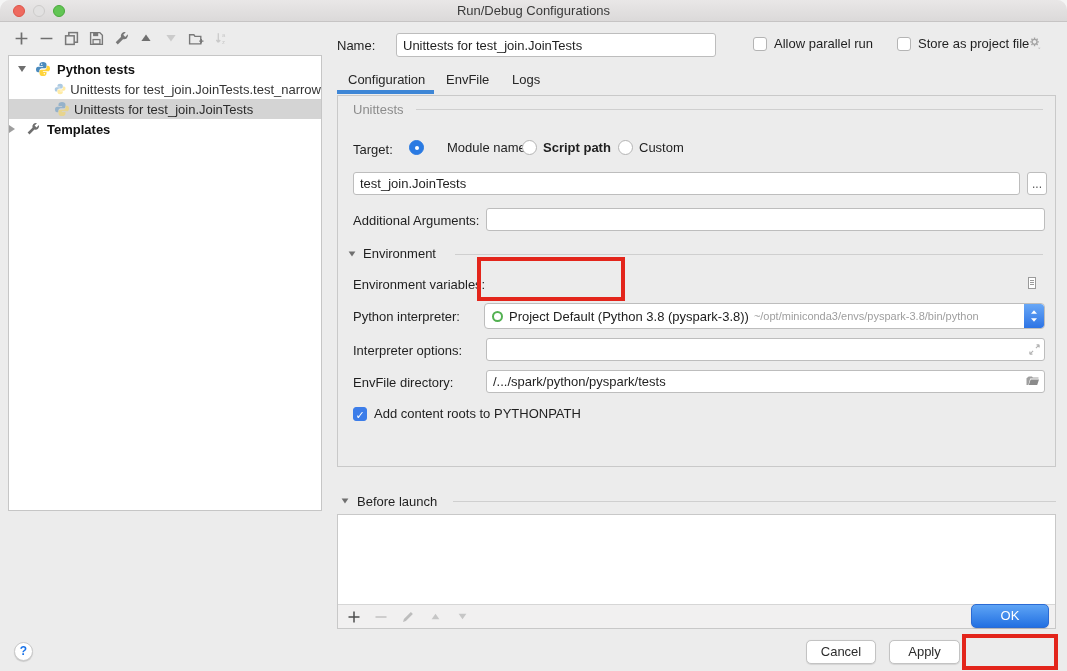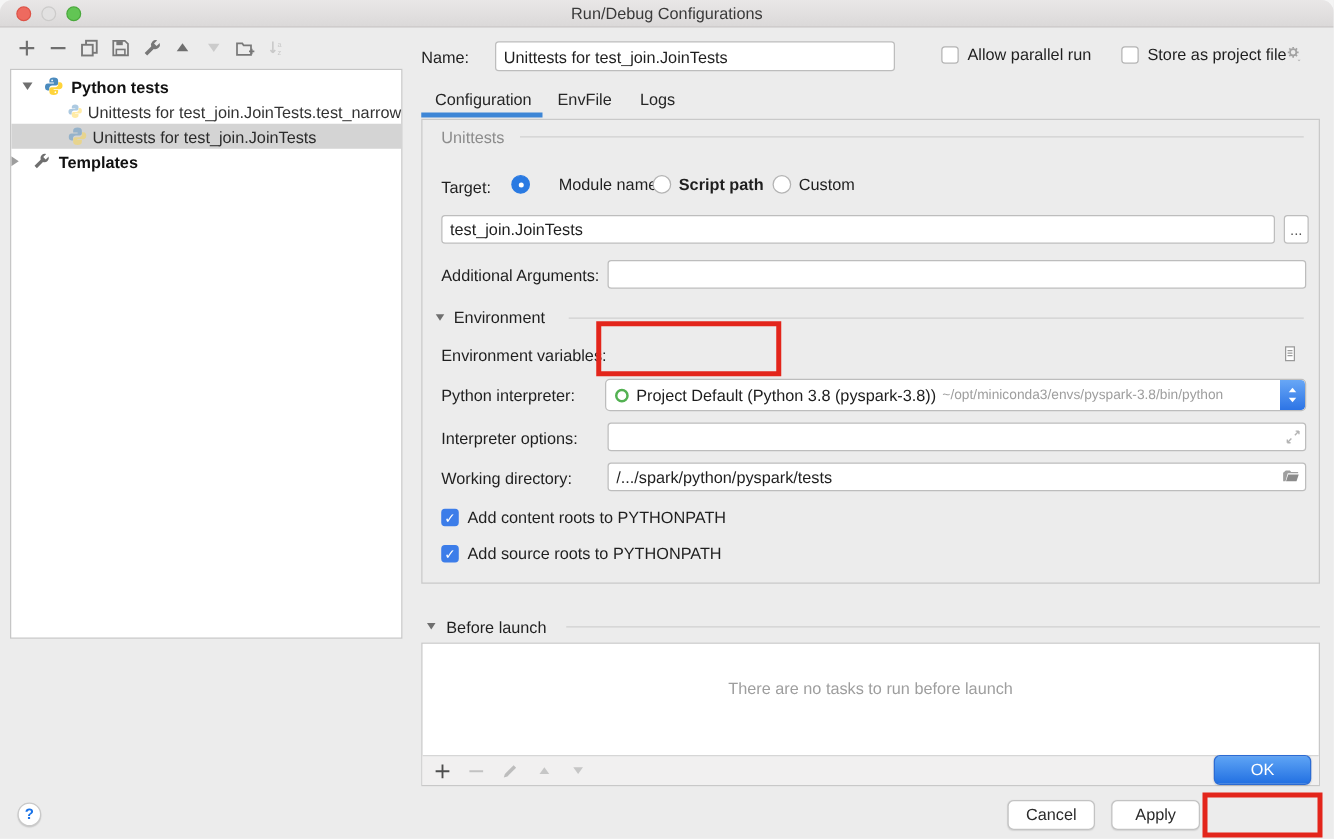--- a/index.html
+++ b/index.html
@@ -258,45 +258,40 @@
     </div>
 
     <div class="abs lbl" style="left:15px; top:247px;">Interpreter options:</div>
     <input class="tf" style="left: 148px; top: 242px; width: 559px; height: 23px;" value="">
     <span class="field-icon" style="left:688px; top:245px;">
       <svg width="13" height="13" viewBox="0 0 14 14">
           <path d="M8.5 5.5L12 2M12 2H9.2M12 2v2.8M5.5 8.5L2 12M2 12h2.8M2 12V9.2" stroke="#b3b3b3" stroke-width="1.2" fill="none"></path>
         </svg>
     </span>
 
-    <div class="abs lbl" style="left:15px; top:279px;">Working directory:</div>
+    <div class="abs lbl" style="left:15px; top:279px;">EnvFile directory:</div>
     <input class="tf" style="left: 148px; top: 274px; width: 559px; height: 23px;" value="/.../spark/python/pyspark/tests">
     <span class="field-icon" style="left:686px; top:277px;">
       <svg width="15" height="14" viewBox="0 0 15 14">
           <path d="M1.5 4.2l2.2-1.8h3.2l1 1.2h5.6v1H5.2L3.4 11H1.5z" fill="#9f9f9f"></path>
           <path d="M5.6 5.6h8.4L12.2 11H3.8z" fill="#8b8b8b"></path>
         </svg>
     </span>
 
     <div class="abs cb-row" style="left:15px; top:310px;">
       <span class="cb checked"></span>
       <span class="lbl">Add content roots to PYTHONPATH</span>
     </div>
-    <div class="abs cb-row" style="left:15px; top:339px;">
-      <span class="cb checked"></span>
-      <span class="lbl">Add source roots to PYTHONPATH</span>
-    </div>
   </div>
 
   <span class="abs tri-down" style="left:341px; top:498px; transform:scale(.85);"></span>
   <div class="abs lbl" style="left:357px; top:494px;">Before launch</div>
   <div class="rule" style="left:453px; width:603px; top:501px;"></div>
 
   <div class="bl-box">
-    <div class="bl-empty">There are no tasks to run before launch</div>
     <div class="bl-toolbar">
       <span class="tool">
         <svg width="14" height="14" viewBox="0 0 14 14">
             <path d="M7 1.5v11M1.5 7h11" stroke="#4d4d4d" stroke-width="1.5" fill="none"></path>
           </svg>
       </span>
       <span class="tool">
         <svg width="14" height="14" viewBox="0 0 14 14">
             <path d="M1.5 7h11" stroke="#c2c2c2" stroke-width="1.5" fill="none"></path>
           </svg>

